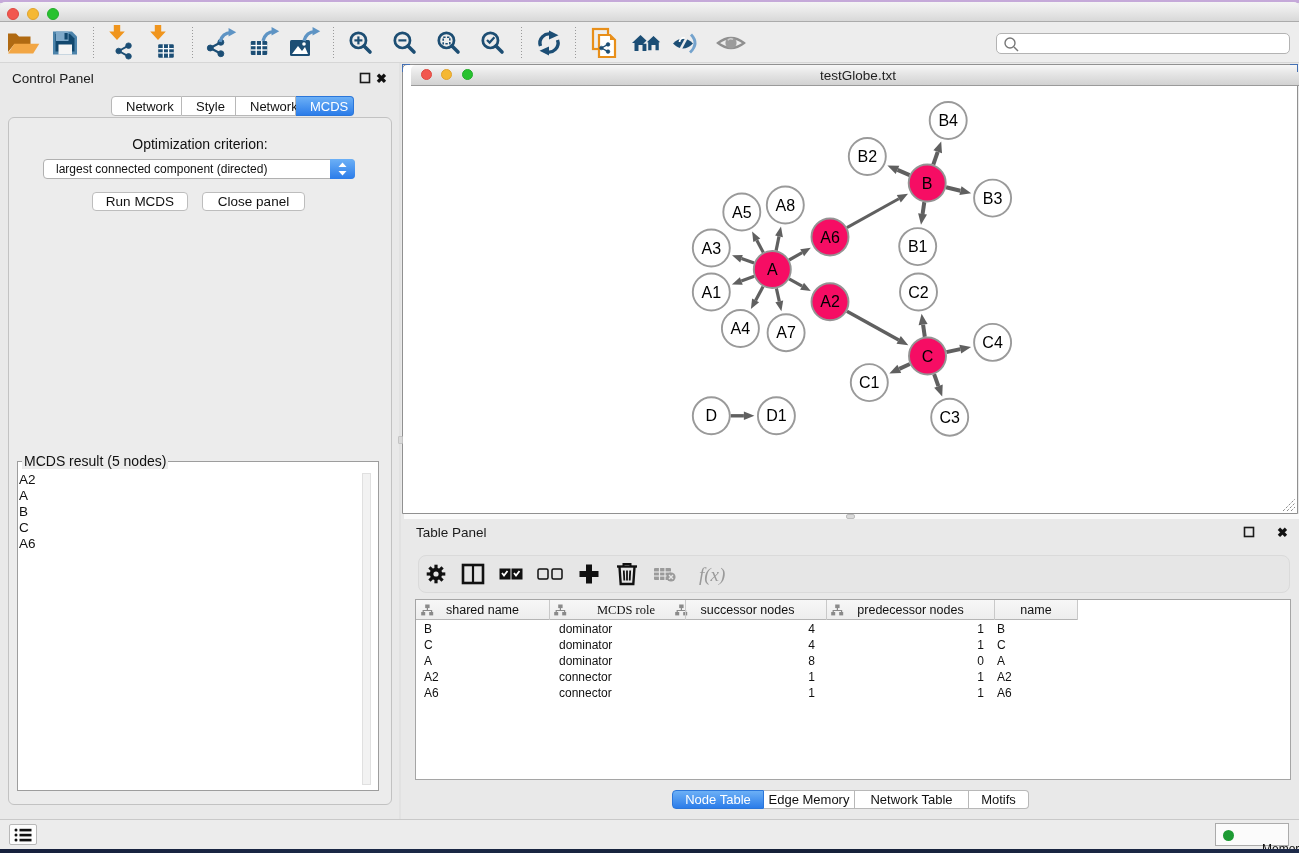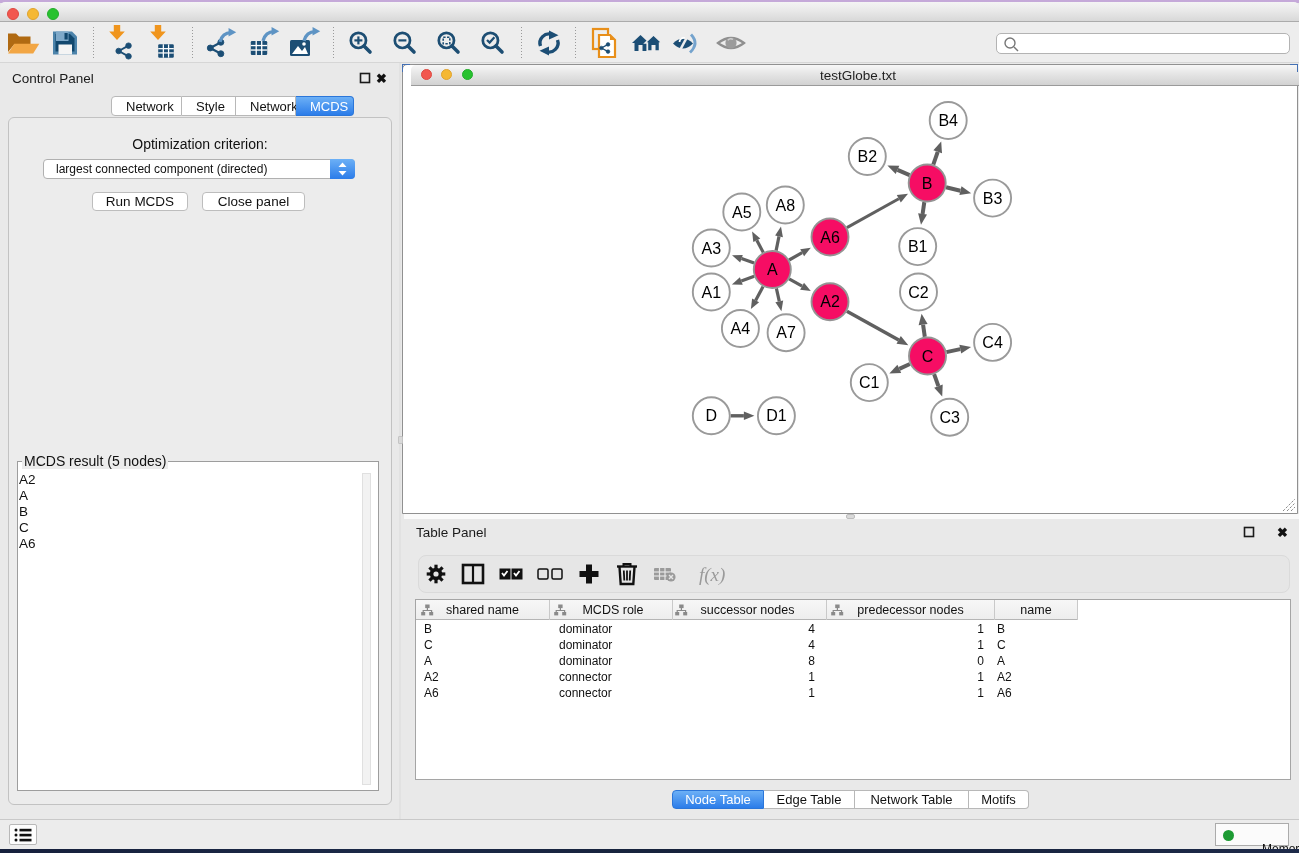--- a/index.html
+++ b/index.html
@@ -473,21 +473,21 @@
             <rect x="2.2" y="2" width="4" height="3.4"></rect>
             <path d="M0.4,-2 v2.5 M-3.8,2 v-1.5 h8.4 v1.5" fill="none" stroke="#8a8a8a" stroke-width="1.2"></path>
           </g>
         </defs>
       <use href="#treeic" transform="translate(11,10)"></use>
       <use href="#treeic" transform="translate(144,10)"></use>
       <use href="#treeic" transform="translate(265,10)"></use>
       <use href="#treeic" transform="translate(421,10)"></use>
     </svg>
     <div class="hcol" style="left:0px;width:134px;padding-left:26px;">shared name</div>
-    <div class="hcol" style="left:138px;width:119px;padding-left:26px;">MCDS role</div>
+    <div class="hcol" style="left:151px;width:119px;padding-left:26px;font-family:Liberation Serif, serif;">MCDS role</div>
     <div class="hcol" style="left:253px;width:158px;padding-left:26px;">successor nodes</div>
     <div class="hcol" style="left:411px;width:168px;padding-left:26px;">predecessor nodes</div>
     <div class="hcol" style="left:579px;width:83px;">name</div>
   </div>
   <div class="trow" style="left:0;top:21px;width:874px;">
     <span class="cell" style="left:8px;">B</span>
       <span class="cell" style="left:143px;">dominator</span>
       <span class="cell" style="left:330px;width:69px;text-align:right;">4</span>
       <span class="cell" style="left:499px;width:69px;text-align:right;">1</span>
       <span class="cell" style="left:581px;">B</span>
@@ -516,21 +516,21 @@
   <div class="trow" style="left:0;top:85px;width:874px;">
     <span class="cell" style="left:8px;">A6</span>
       <span class="cell" style="left:143px;">connector</span>
       <span class="cell" style="left:330px;width:69px;text-align:right;">1</span>
       <span class="cell" style="left:499px;width:69px;text-align:right;">1</span>
       <span class="cell" style="left:581px;">A6</span>
   </div>
 </div>
 <div class="btabrow">
   <div class="tab first sel" style="width:92px;">Node Table</div>
-  <div class="tab" style="width:91px;">Edge Table</div>
+  <div class="tab" style="width:91px;">Edge Memory</div>
   <div class="tab" style="width:114px;">Network Table</div>
   <div class="tab last" style="width:60px;">Motifs</div>
 </div>
 
 <div class="abs" id="statusbar">
   <div id="listbtn">
     <svg width="22" height="16" style="position:absolute;left:3px;top:2px;">
       <g fill="#111">
           <circle cx="3" cy="3" r="1.5"></circle>
           <circle cx="3" cy="8" r="1.5"></circle>

